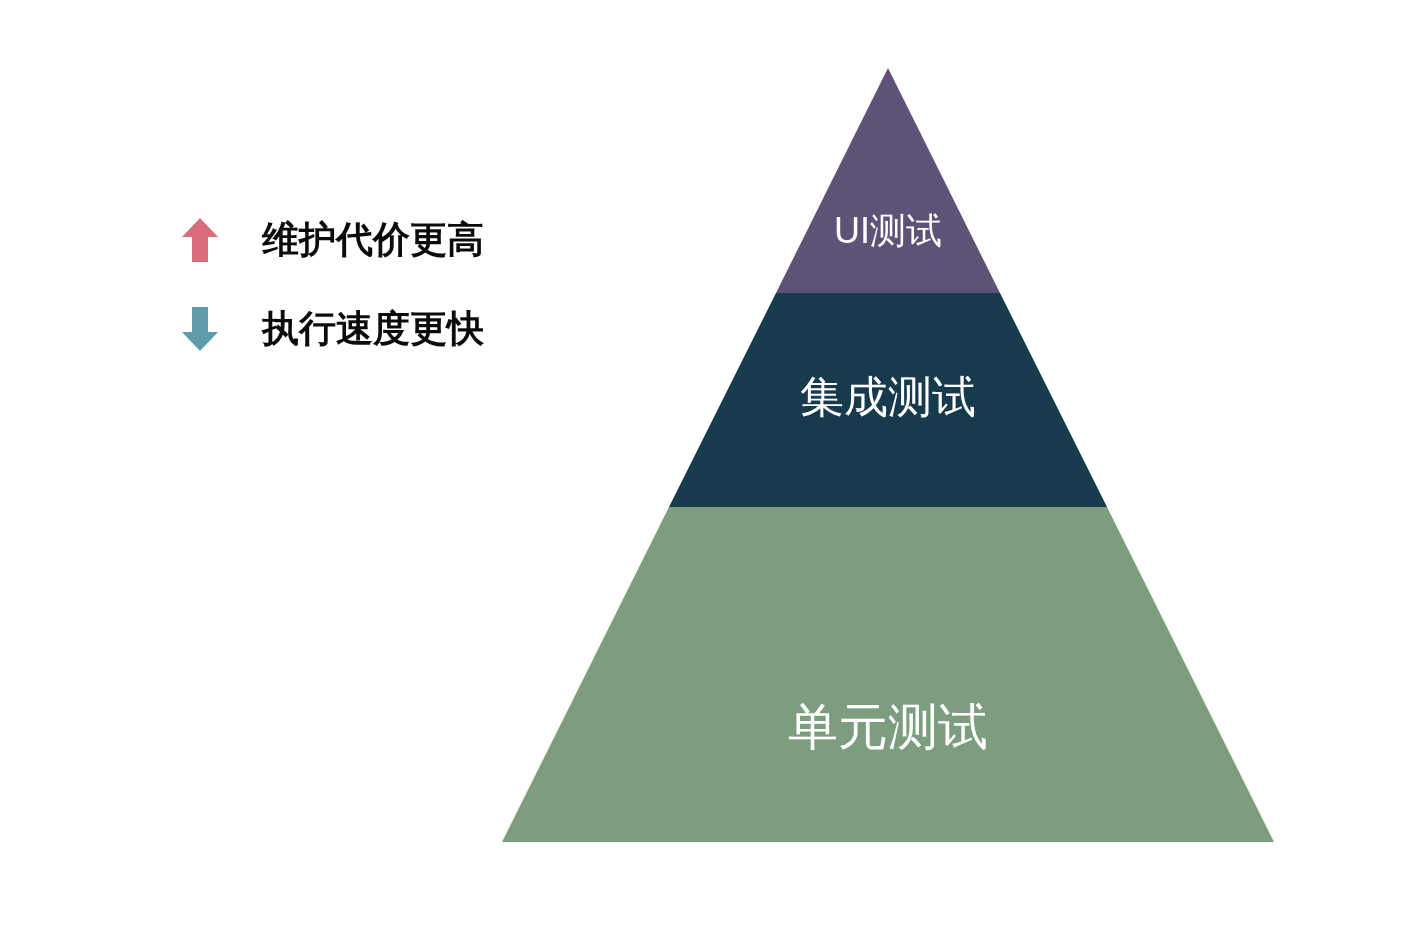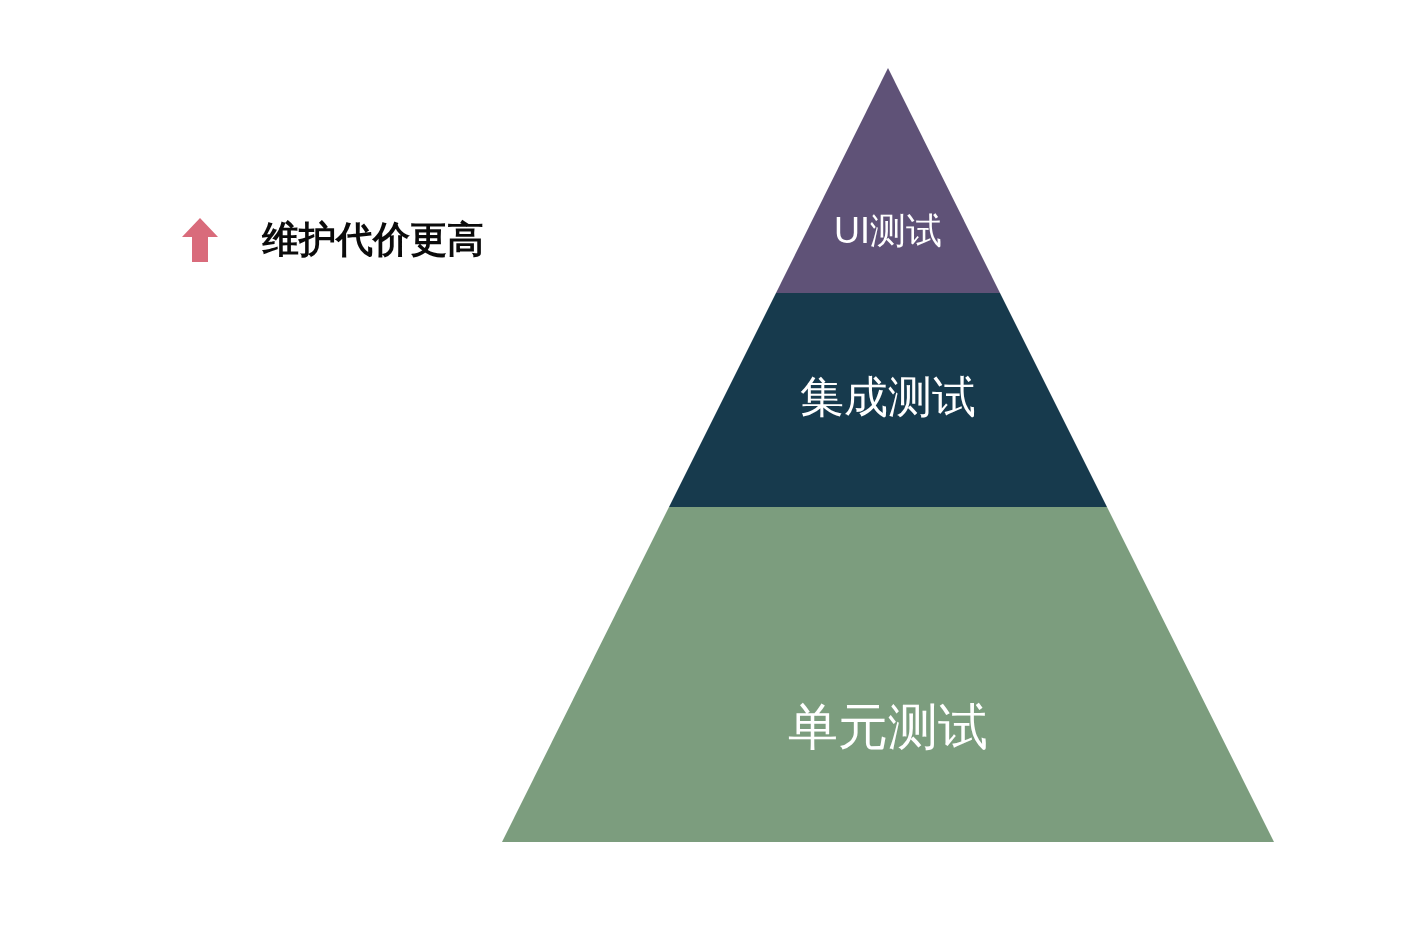--- a/index.html
+++ b/index.html
@@ -74,14 +74,20 @@
     <text x="888" y="744" class="layer-label-bottom" fill="#ffffff">单元测试</text>
   </svg>
 
   <div class="legend-row legend-row-1">
     <svg class="legend-arrow" viewBox="0 0 36 44" xmlns="http://www.w3.org/2000/svg">
       <polygon points="18,0 36,19 26,19 26,44 10,44 10,19 0,19" fill="#d96b7b"></polygon>
     </svg>
     <span class="legend-label">维护代价更高</span>
   </div>
 
+  <div class="legend-row legend-row-2">
+    <svg class="legend-arrow" viewBox="0 0 36 44" xmlns="http://www.w3.org/2000/svg">
+      <polygon points="10,0 26,0 26,25 36,25 18,44 0,25 10,25" fill="#5f9dab"></polygon>
+    </svg>
+    <span class="legend-label">执行速度更快</span>
+  </div>
 
 </div>
 
 </body></html>

